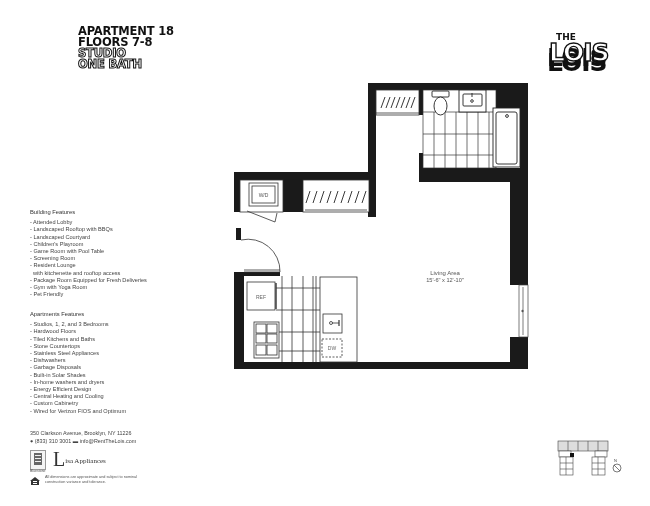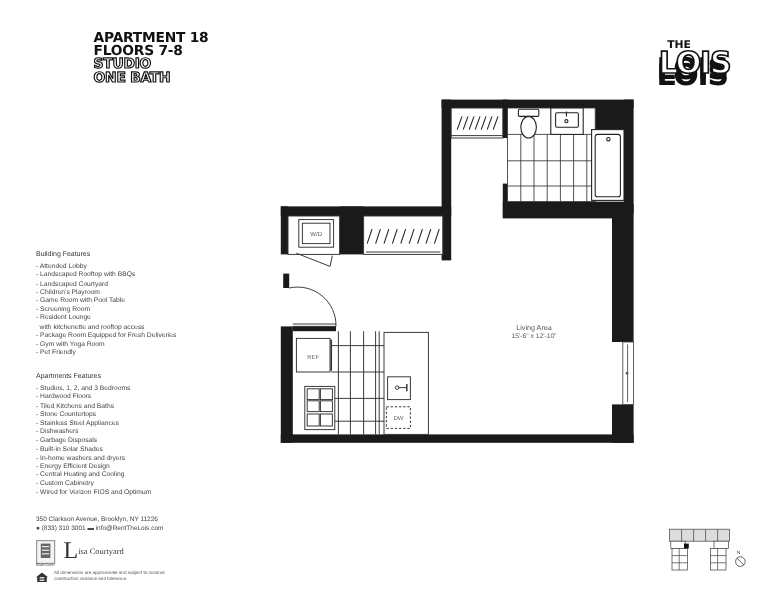--- a/index.html
+++ b/index.html
@@ -89,21 +89,21 @@
   <svg width="14" height="18" viewBox="0 0 14 18">
     <rect x="3" y="2" width="8" height="12" fill="#666"></rect>
     <rect x="4" y="4" width="6" height="1" fill="#eee"></rect>
     <rect x="4" y="7" width="6" height="1" fill="#eee"></rect>
     <rect x="4" y="10" width="6" height="1" fill="#eee"></rect>
   </svg>
 </div>
 <div class="ehlogo-text">Bluestone</div>
 
 <div class="lisa">
-  <span class="big">L</span><span>isa Courtyard</span>
+  <span class="big">L</span><span>isa Appliances</span>
 </div>
 
 <svg class="eho" viewBox="0 0 10 9" width="10" height="9">
   <path d="M5 0 L10 4 L9 4 L9 8 L1 8 L1 4 L0 4 Z" fill="#333"></path>
   <rect x="3" y="4" width="4" height="1" fill="#fff"></rect>
   <rect x="3" y="6" width="4" height="1" fill="#fff"></rect>
 </svg>
 <div class="disclaimer">
   <span style="display:block">All dimensions are approximate and subject to nominal</span>
   <span style="display:block">construction variance and tolerance.</span>

